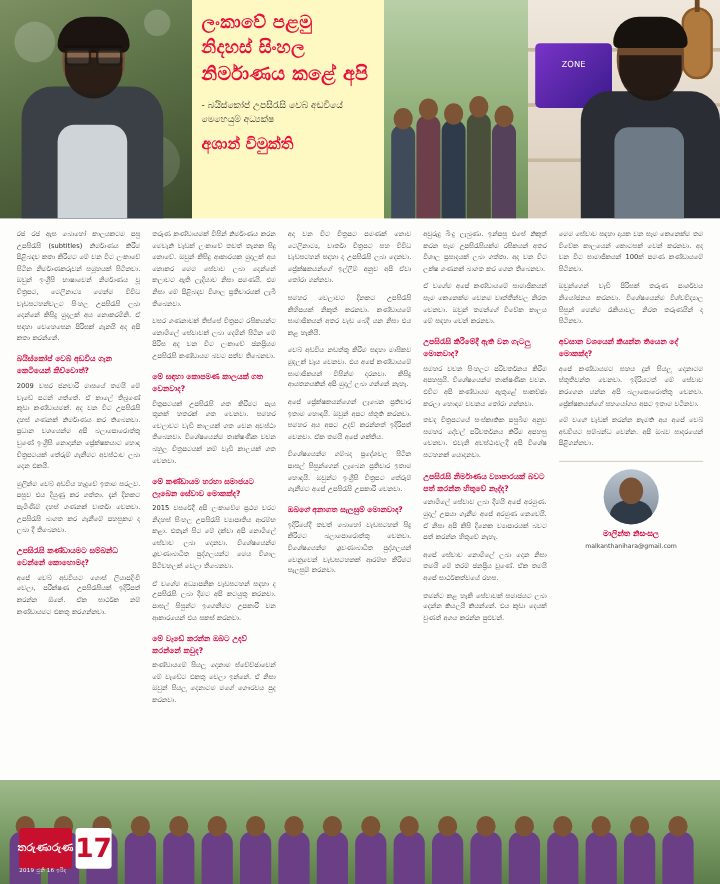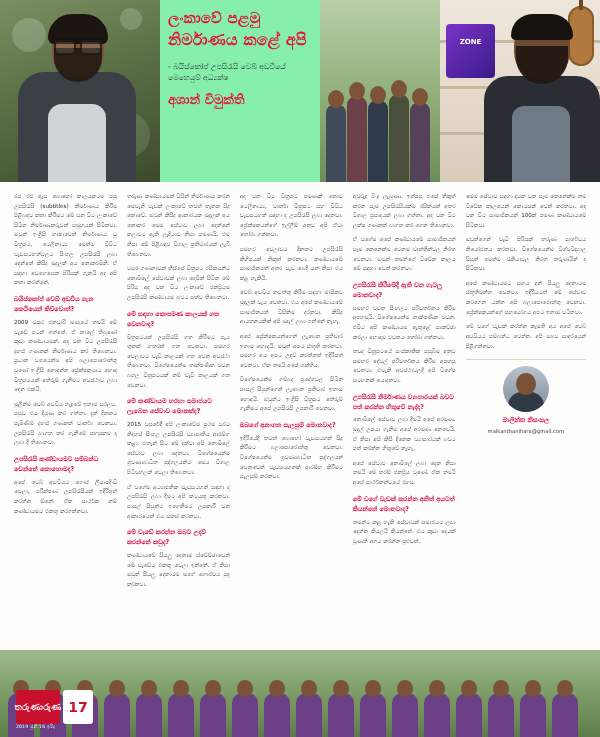--- a/index.html
+++ b/index.html
@@ -63,21 +63,21 @@
     background:#3b3f46;
   }
   .man-left .shirt{
     position:absolute;left:30px;bottom:0;width:58px;height:78px;border-radius:14px 14px 0 0;
     background:#cfd4d8;
   }
 
   .headline-block{
     position:relative;
     width:160px;height:182px;
-    background:#86efac;
+    background:#fef9c3;
     padding:8px 6px 0 8px;
     box-sizing:border-box;
   }
   .headline-line{
     font-family:"DejaVu Sans", sans-serif;
     color:#e6123d;font-weight:bold;font-size:15px;line-height:1.42;
     letter-spacing:.2px;
   }
   .headline-line.big{font-size:16px;}
   .headline-sub{
@@ -117,23 +117,23 @@
   .shelf.s2{top:86px;}
   .shelf.s3{top:132px;}
   .guitar{
     position:absolute;right:6px;top:6px;width:26px;height:60px;border-radius:13px;
     background:#b07a3e;box-shadow:0 0 0 2px #8a5c2c inset;
   }
   .guitar:after{
     content:"";position:absolute;left:11px;top:-26px;width:4px;height:30px;background:#6d4721;
   }
   .zone-panel{
-    position:absolute;left:6px;top:24px;width:49px;height:54px;border-radius:4px;
+    position:absolute;left:6px;top:36px;width:64px;height:54px;border-radius:4px;
     background:linear-gradient(135deg,#7a34c8,#3a1a8a);
-    color:#fff;font-size:7px;font-weight:bold;text-align:center;padding-top:14px;
+    color:#fff;font-size:7px;font-weight:normal;text-align:center;padding-top:14px;
     box-sizing:border-box;line-height:1.2;
   }
   .man-right{position:absolute;left:44px;bottom:0;width:116px;height:166px;}
   .man-right .head{position:absolute;left:30px;top:2px;width:56px;height:62px;border-radius:46%;background:#6f4a2f;}
   .man-right .hair{position:absolute;left:27px;top:-2px;width:62px;height:26px;border-radius:28px 28px 6px 6px;background:#18120e;}
   .man-right .beard{position:absolute;left:32px;top:30px;width:52px;height:38px;border-radius:0 0 28px 28px;background:#201712;opacity:.93;}
   .man-right .body{position:absolute;left:0;bottom:0;width:116px;height:106px;border-radius:24px 24px 0 0;background:#2a2d33;}
   .man-right .shirt{position:absolute;left:28px;bottom:0;width:58px;height:76px;border-radius:12px 12px 0 0;background:#6e7b86;}
 
   
@@ -182,21 +182,21 @@
     display:flex;align-items:center;
   }
   .badge-logo{
     width:44px;height:34px;background:#c8102e;border-radius:3px;
     color:#fff;display:flex;align-items:center;justify-content:center;
     font-size:9px;font-weight:bold;letter-spacing:.3px;
   }
   .badge-num{
     width:30px;height:34px;background:#ffffff;border-radius:3px;margin-left:3px;
     color:#c8102e;display:flex;align-items:center;justify-content:center;
-    font-size:14px;font-weight:bold;
+    font-size:22px;font-weight:bold;
   }
   .badge-caption{
     position:absolute;left:0;bottom:-2px;font-size:4.6px;color:#fff;letter-spacing:.2px;
   }
 </style>
 </head>
 <body>
 
 <div class="page">
 
@@ -211,20 +211,21 @@
         <div class="shirt"></div>
         <div class="head"></div>
         <div class="beard"></div>
         <div class="hair"></div>
         <div class="glasses"></div>
       </div>
     </div>
 
     <div class="headline-block">
       <div class="headline-line">ලංකාවේ පළමු</div>
+      <div class="headline-line">නිදහස් සිංහල</div>
       <div class="headline-line big">නිර්මාණය කළේ අපි</div>
       <div class="headline-sub">- බයිස්කෝප් උපසිරැසි වෙබ් අඩවියේ මෙහෙයුම් අධ්‍යක්ෂ</div>
       <div class="headline-name">අශාන් විමුක්ති</div>
     </div>
 
     <div class="photo-mid">
       <span class="grp g1"></span>
       <span class="grp g2"></span>
       <span class="grp g3"></span>
       <span class="grp g4"></span>
@@ -287,27 +288,27 @@
 
     <div class="col c4">
       <p class="p">අවුරුදු බිංදු ලැබුණා. ඉන්පසු එසේ නිකුත් කරන සෑම උපසිරැසියක්ම රසිකයන් අතර විශාල ප්‍රසාදයක් ලබා ගත්තා. අද වන විට ලක්ෂ ගණනක් බාගත කර ගෙන තිබෙනවා.</p>
       <p class="p">ඒ වගේම අපේ කණ්ඩායමේ සාමාජිකයන් සෑම කෙනෙක්ම වෙනම වෘත්තීන්වල නිරත වෙනවා. ඔවුන් තමන්ගේ විවේක කාලය මේ සඳහා වෙන් කරනවා.</p>
       <div class="q">උපසිරැසි කිරීමේදී ඇති වන ගැටලු මොනවාද?</div>
       <p class="p">සමහර වචන සිංහලට පරිවර්තනය කිරීම අපහසුයි. විශේෂයෙන්ම තාක්ෂණික වචන. එවිට අපි කණ්ඩායම ඇතුළේ සාකච්ඡා කරලා හොඳම වචනය තෝරා ගන්නවා.</p>
       <p class="p">තවද චිත්‍රපටයේ සංස්කෘතික පසුබිම අනුව සමහර දේවල් පරිවර්තනය කිරීම අපහසු වෙනවා. එවැනි අවස්ථාවලදී අපි විශේෂ සටහනක් යොදනවා.</p>
       <div class="q">උපසිරැසි නිර්මාණය ව්‍යාපාරයක් බවට පත් කරන්න හිතුවේ නැද්ද?</div>
       <p class="p">නොමිලේ සේවාව ලබා දීමයි අපේ අරමුණ. මුදල් උපයා ගැනීම අපේ අරමුණ නෙවෙයි. ඒ නිසා අපි කිසි දිනෙක ව්‍යාපාරයක් බවට පත් කරන්න හිතුවේ නැහැ.</p>
       <p class="p">අපේ සේවාව නොමිලේ ලබා දෙන නිසා තමයි මේ තරම් ජනප්‍රිය වුණේ. ඒක තමයි අපේ සාර්ථකත්වයේ රහස.</p>
-      <div class="q">මේ වගේ වැඩක් කරන්න අනිත් අයටත් කියන්නේ මොනවාද?</div>
       <p class="p">තමන්ට කළ හැකි සේවාවක් සමාජයට ලබා දෙන්න කියලයි කියන්නේ. එය කුඩා දෙයක් වුණත් අගය කරන්න පුළුවන්.</p>
     </div>
 
     <div class="col c5">
       <p class="p">මෙම සේවාව සඳහා දායක වන සෑම කෙනෙක්ම තම විවේක කාලයෙන් කොටසක් වෙන් කරනවා. අද වන විට සාමාජිකයන් 100ක් පමණ කණ්ඩායමේ සිටිනවා.</p>
       <p class="p">ඔවුන්ගෙන් වැඩි පිරිසක් තරුණ පාර්ශවය නියෝජනය කරනවා. විශේෂයෙන්ම විශ්වවිද්‍යාල සිසුන් මෙන්ම රැකියාවල නිරත තරුණයින් ද සිටිනවා.</p>
+      <div class="q">අවසාන වශයෙන් කියන්න තියෙන දේ මොකක්ද?</div>
       <p class="p">අපේ කණ්ඩායමට සහය දුන් සියලු දෙනාටම ස්තූතිවන්ත වෙනවා. ඉදිරියටත් මේ සේවාව කරගෙන යන්න අපි බලාපොරොත්තු වෙනවා. ප්‍රේක්ෂකයන්ගේ සහයෝගය අපට ඉතාම වටිනවා.</p>
       <p class="p">මේ වගේ වැඩක් කරන්න කැමති අය අපේ වෙබ් අඩවියට සම්බන්ධ වෙන්න. අපි ඔබව සාදරයෙන් පිළිගන්නවා.</p>
 
       <div class="author-box">
         <div class="author-photo">
           <span class="ab"></span>
           <span class="ah"></span>
         </div>
         <div class="author-name">මාලින්ත නිසංසල</div>
         <div class="author-mail">malkanthanihara@gmail.com</div>

